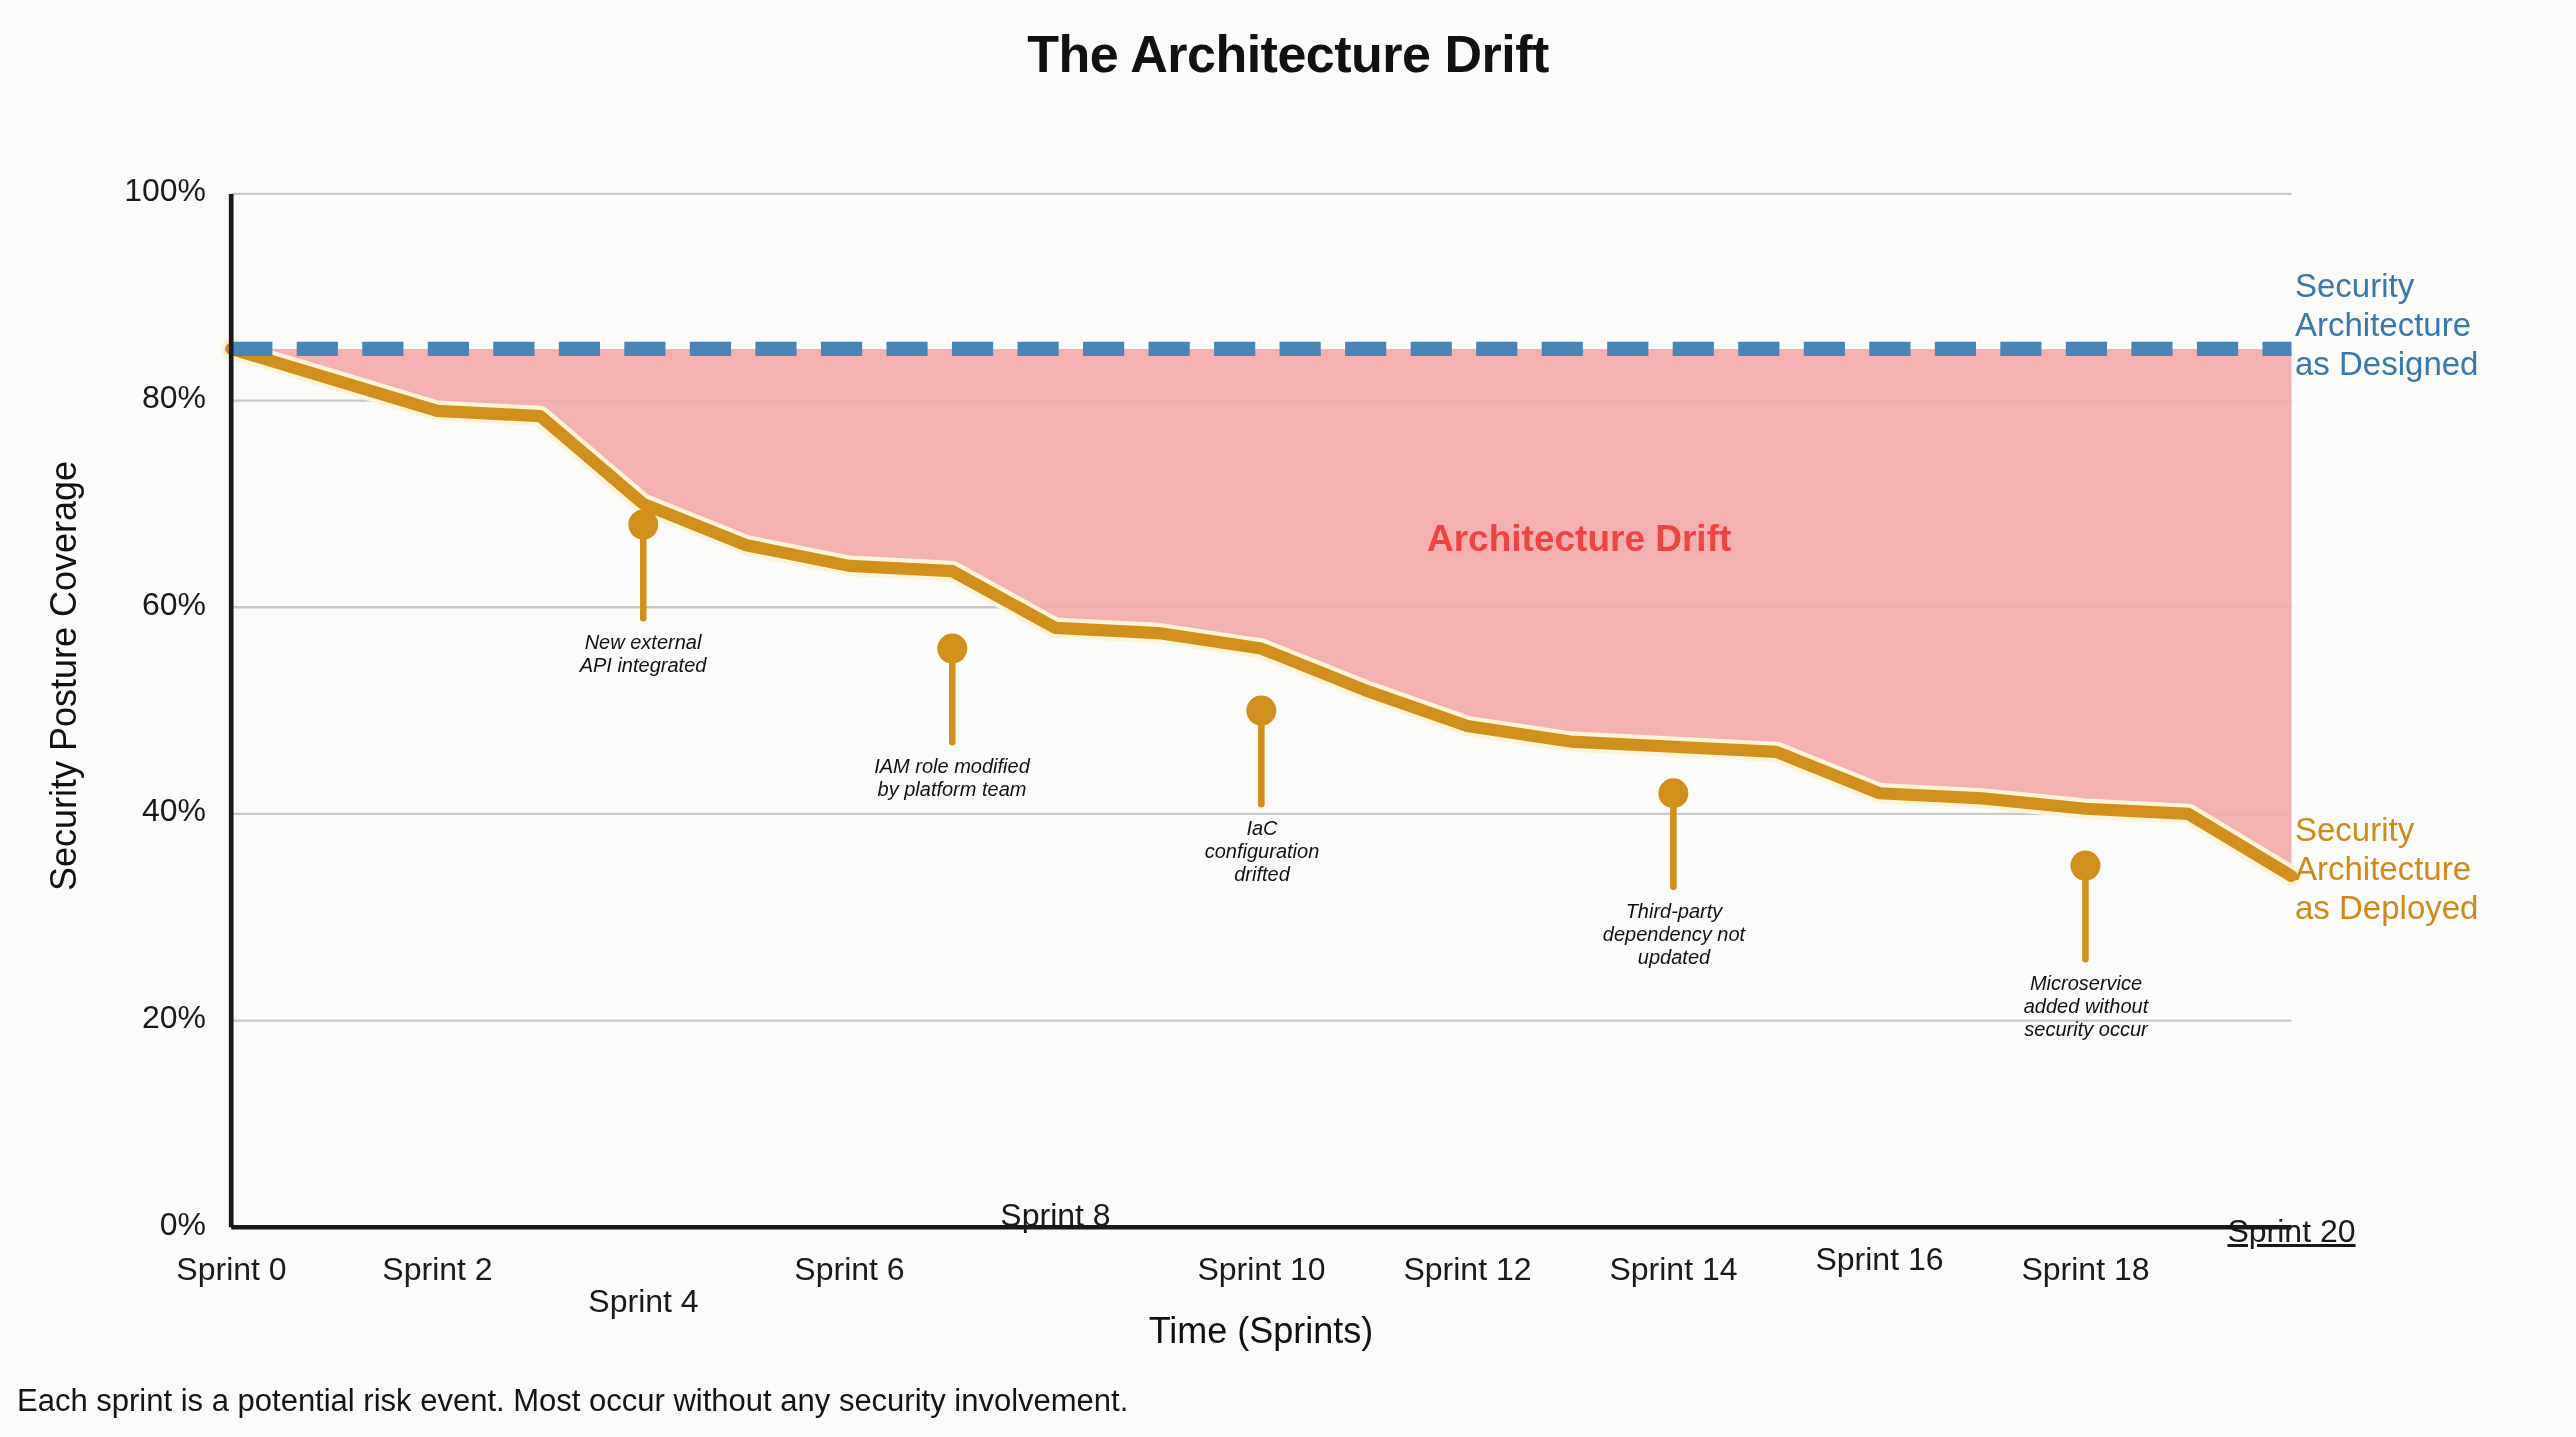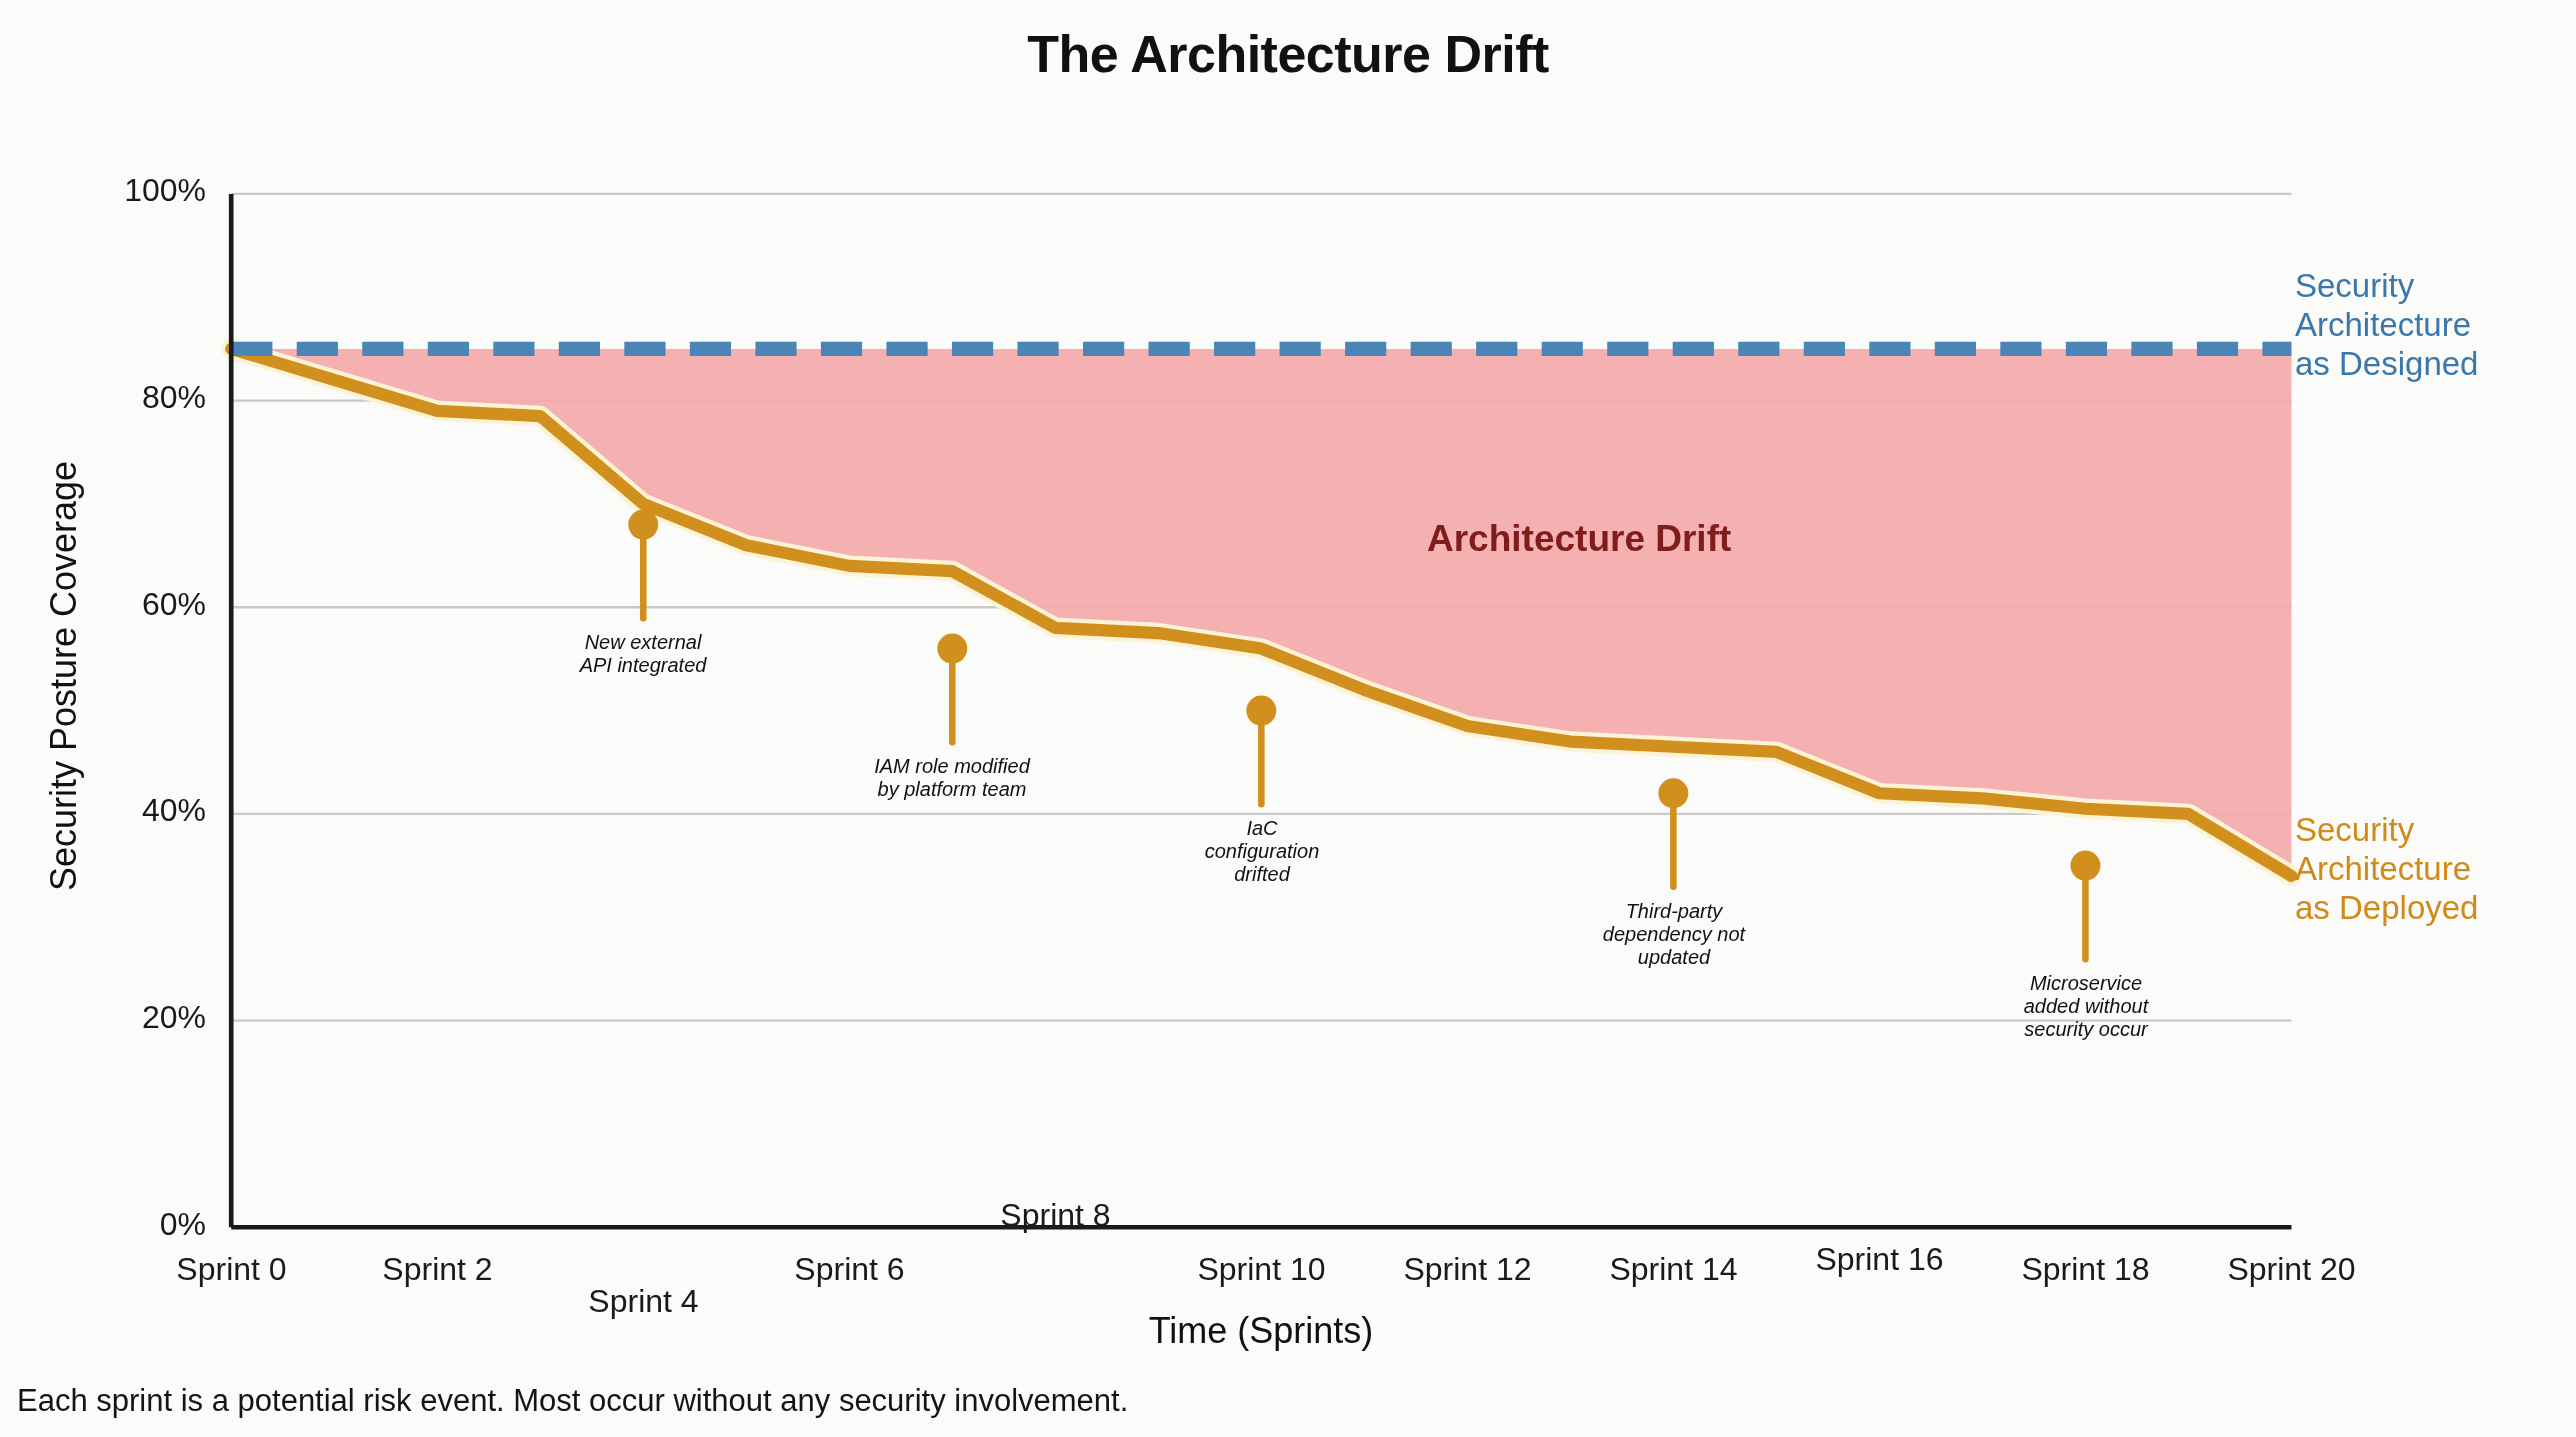--- a/index.html
+++ b/index.html
@@ -40,21 +40,21 @@
     position: absolute; left: 231px; top: 1310px; width: 2060px;
     text-align: center; font-size: 36px; color: #111111;
   }
   #footer-note {
     position: absolute; left: 17px; top: 1383px;
     font-size: 31px; color: #141414;
   }
 
   .drift-label {
     position: absolute;
-    font-size: 37px; font-weight: bold; color: #7f1d1d;
+    font-size: 37px; font-weight: bold; color: #ef4444;
     white-space: nowrap;
   }
   .legend-right {
     position: absolute; font-size: 33px; font-weight: normal;
     line-height: 1.18; white-space: nowrap;
   }
   #legend-designed { left: 2295px; top: 267px; color: #3a77ab; }
   #legend-deployed { left: 2295px; top: 811px; color: #cf8a19; }
 
   .annotation {
@@ -120,21 +120,21 @@
       <div class="xtick-label" style="left: 110px; top: 1251px;">Sprint 0</div>
       <div class="xtick-label" style="left: 316px; top: 1251px;">Sprint 2</div>
       <div class="xtick-label" style="left: 522px; top: 1251px; margin-top: 32px;">Sprint 4</div>
       <div class="xtick-label" style="left: 728px; top: 1251px;">Sprint 6</div>
       <div class="xtick-label" style="left: 934px; top: 1197px;">Sprint 8</div>
       <div class="xtick-label" style="left: 1140px; top: 1251px;">Sprint 10</div>
       <div class="xtick-label" style="left: 1346px; top: 1251px;">Sprint 12</div>
       <div class="xtick-label" style="left: 1552px; top: 1251px;">Sprint 14</div>
       <div class="xtick-label" style="left: 1758px; top: 1201px; margin-top: 40px;">Sprint 16</div>
       <div class="xtick-label" style="left: 1964px; top: 1251px;">Sprint 18</div>
-      <div class="xtick-label" style="left: 2170px; top: 1251px;">Sprint 20</div>
+      <div class="xtick-label" style="left: 2170px; top: 1213px; text-decoration: underline;">Sprint 20</div>
     </div>
 
   <div id="ylabel">Security Posture Coverage</div>
   <div id="xlabel">Time (Sprints)</div>
 
   <div class="drift-label" id="drift-band-label" style="left:1427px; top:518px;">Architecture Drift</div>
 
   <div class="legend-right" id="legend-designed">
       <div>Security</div>
       <div>Architecture</div>

